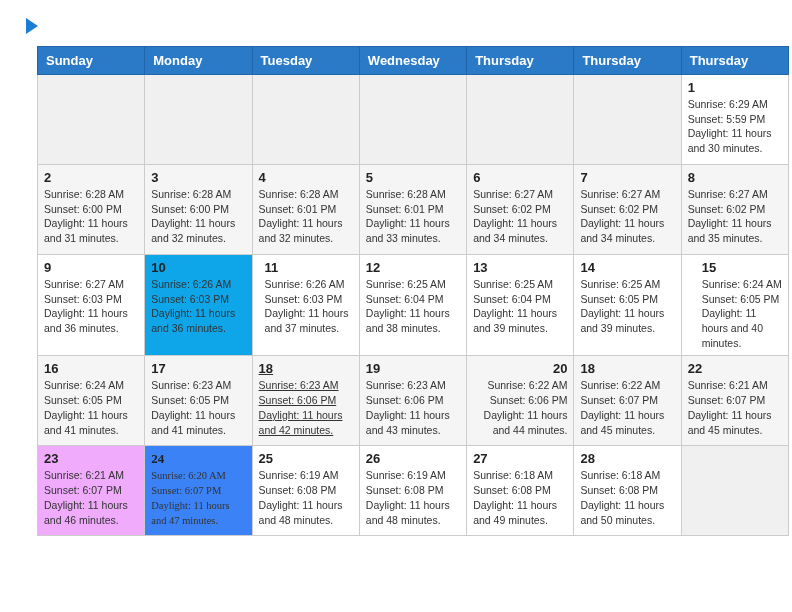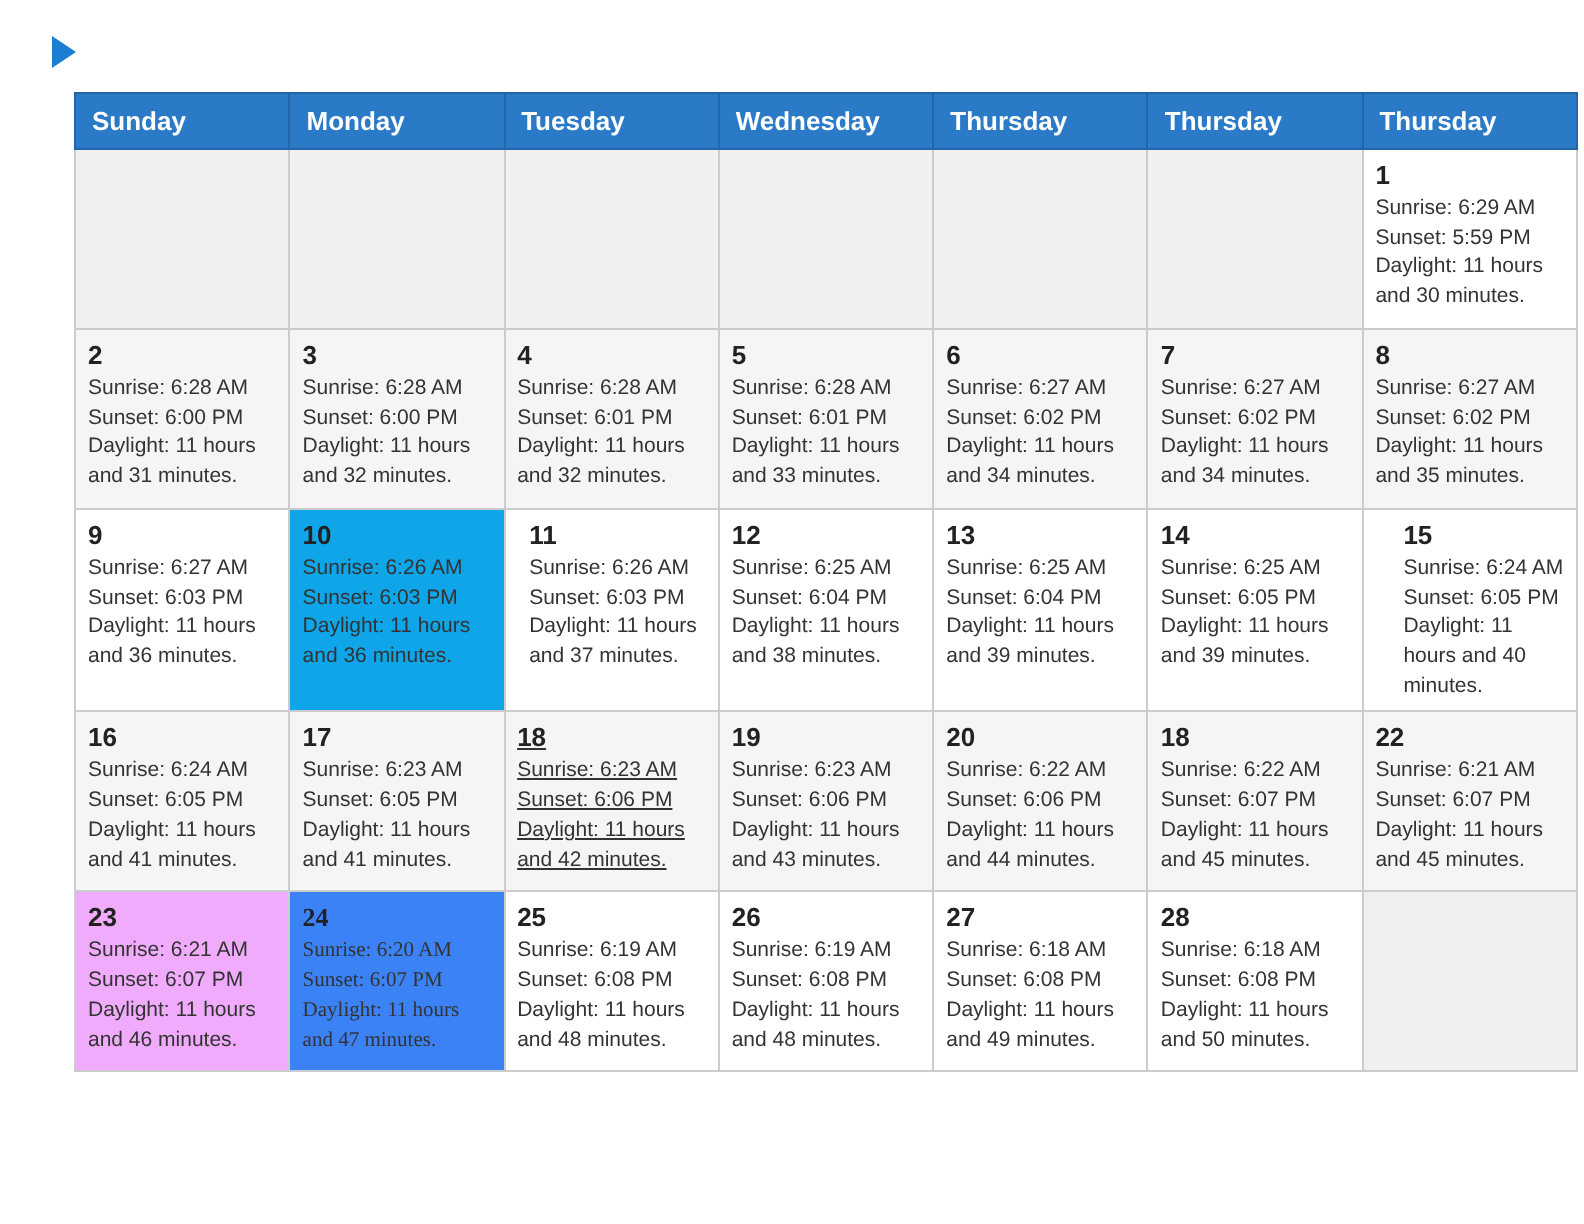--- a/index.html
+++ b/index.html
@@ -201,21 +201,21 @@
           <div class="day-info">Sunrise: 6:23 AM<br>Sunset: 6:05 PM<br>Daylight: 11 hours and 41 minutes.</div>
         </td>
         <td style="background: rgb(245, 245, 245); text-decoration: underline;">
           <span class="day-num">18</span>
           <div class="day-info">Sunrise: 6:23 AM<br>Sunset: 6:06 PM<br>Daylight: 11 hours and 42 minutes.</div>
         </td>
         <td style="background: rgb(245, 245, 245);">
           <span class="day-num">19</span>
           <div class="day-info">Sunrise: 6:23 AM<br>Sunset: 6:06 PM<br>Daylight: 11 hours and 43 minutes.</div>
         </td>
-        <td style="background: rgb(245, 245, 245);">
+        <td style="background: rgb(245, 245, 245); text-align: right;">
           <span class="day-num">20</span>
           <div class="day-info">Sunrise: 6:22 AM<br>Sunset: 6:06 PM<br>Daylight: 11 hours and 44 minutes.</div>
         </td>
         <td style="background: rgb(245, 245, 245);">
           <span class="day-num">18</span>
           <div class="day-info">Sunrise: 6:22 AM<br>Sunset: 6:07 PM<br>Daylight: 11 hours and 45 minutes.</div>
         </td>
         <td style="background: rgb(245, 245, 245);">
           <span class="day-num">22</span>
           <div class="day-info">Sunrise: 6:21 AM<br>Sunset: 6:07 PM<br>Daylight: 11 hours and 45 minutes.</div>

